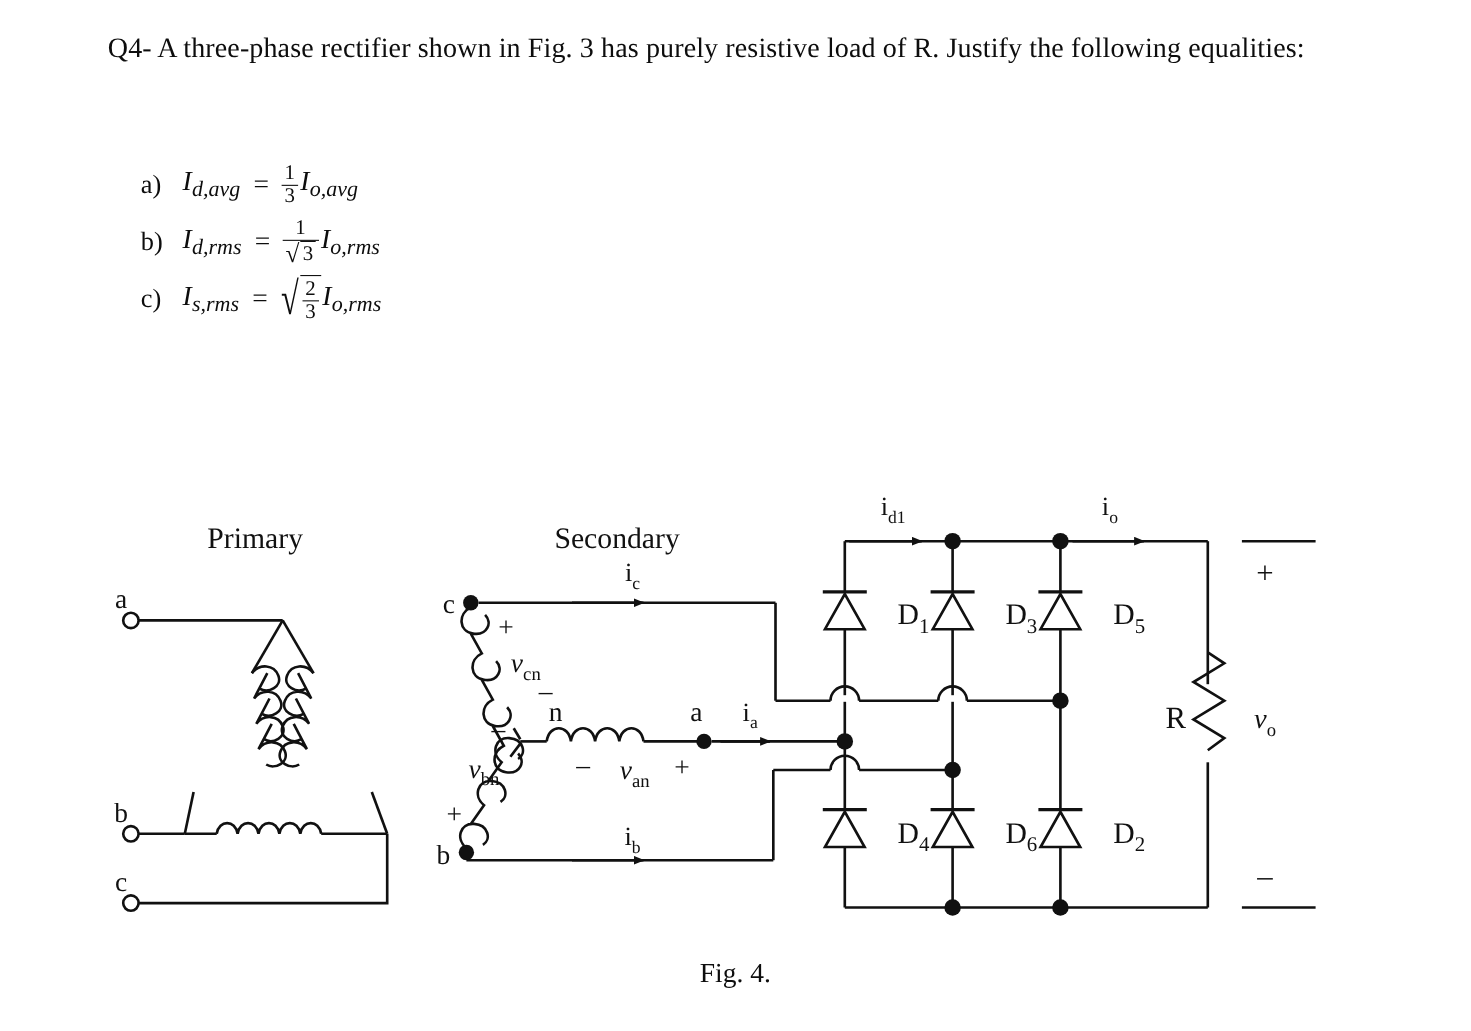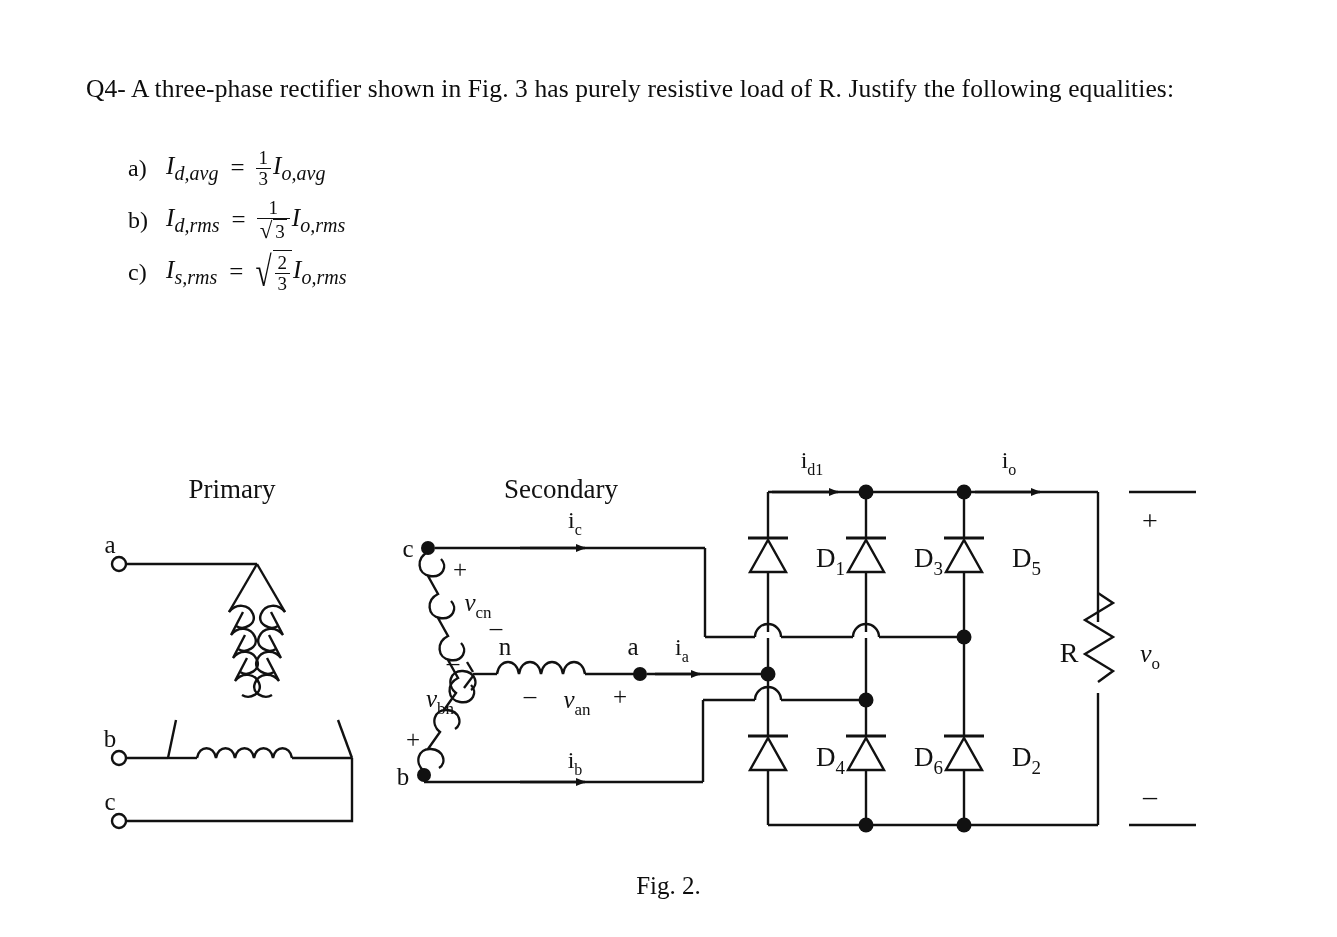--- a/index.html
+++ b/index.html
@@ -13,24 +13,23 @@
     height: 937px;
     position: relative;
     font-family: "Liberation Serif", "DejaVu Serif", serif;
     color: #0d0d0d;
     overflow: hidden;
   }
 
   
   #question-block {
     position: absolute;
-    left: 86px;
+    left: 98px;
     top: 26px;
     width: 1146px;
-    margin-top: 45px;
   }
   #question-text {
     font-size: 25.5px;
     line-height: 1.42;
     text-align: justify;
     text-justify: inter-word;
     letter-spacing: 0.1px;
   }
 
   
@@ -483,13 +482,13 @@
     <text x="1069" y="262" font-size="28" text-anchor="middle">R</text>
     <text x="1150" y="262" font-size="26" font-style="italic" text-anchor="middle">
       <tspan>v</tspan><tspan dy="7" font-size="17" font-style="normal">o</tspan>
     </text>
     <text x="1150" y="130" font-size="28" text-anchor="middle">+</text>
     <text x="1150" y="405" font-size="28" text-anchor="middle">–</text>
   </g>
 </svg>
 </div>
 
-<div id="fig-caption">Fig. 2.</div>
+<div id="fig-caption">Fig. 4.</div>
 
 </body></html>

